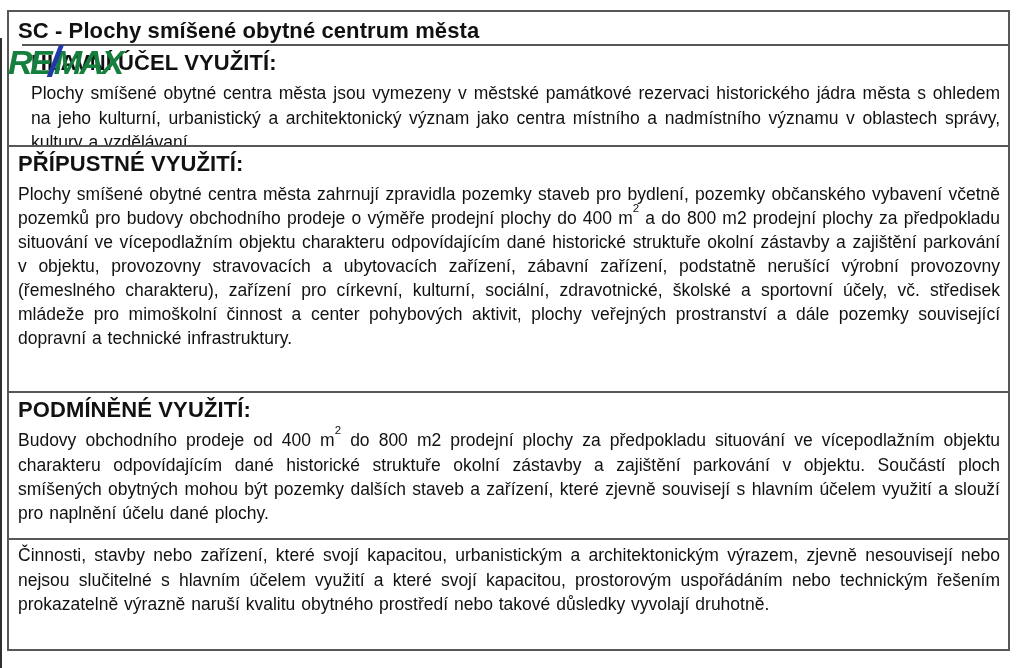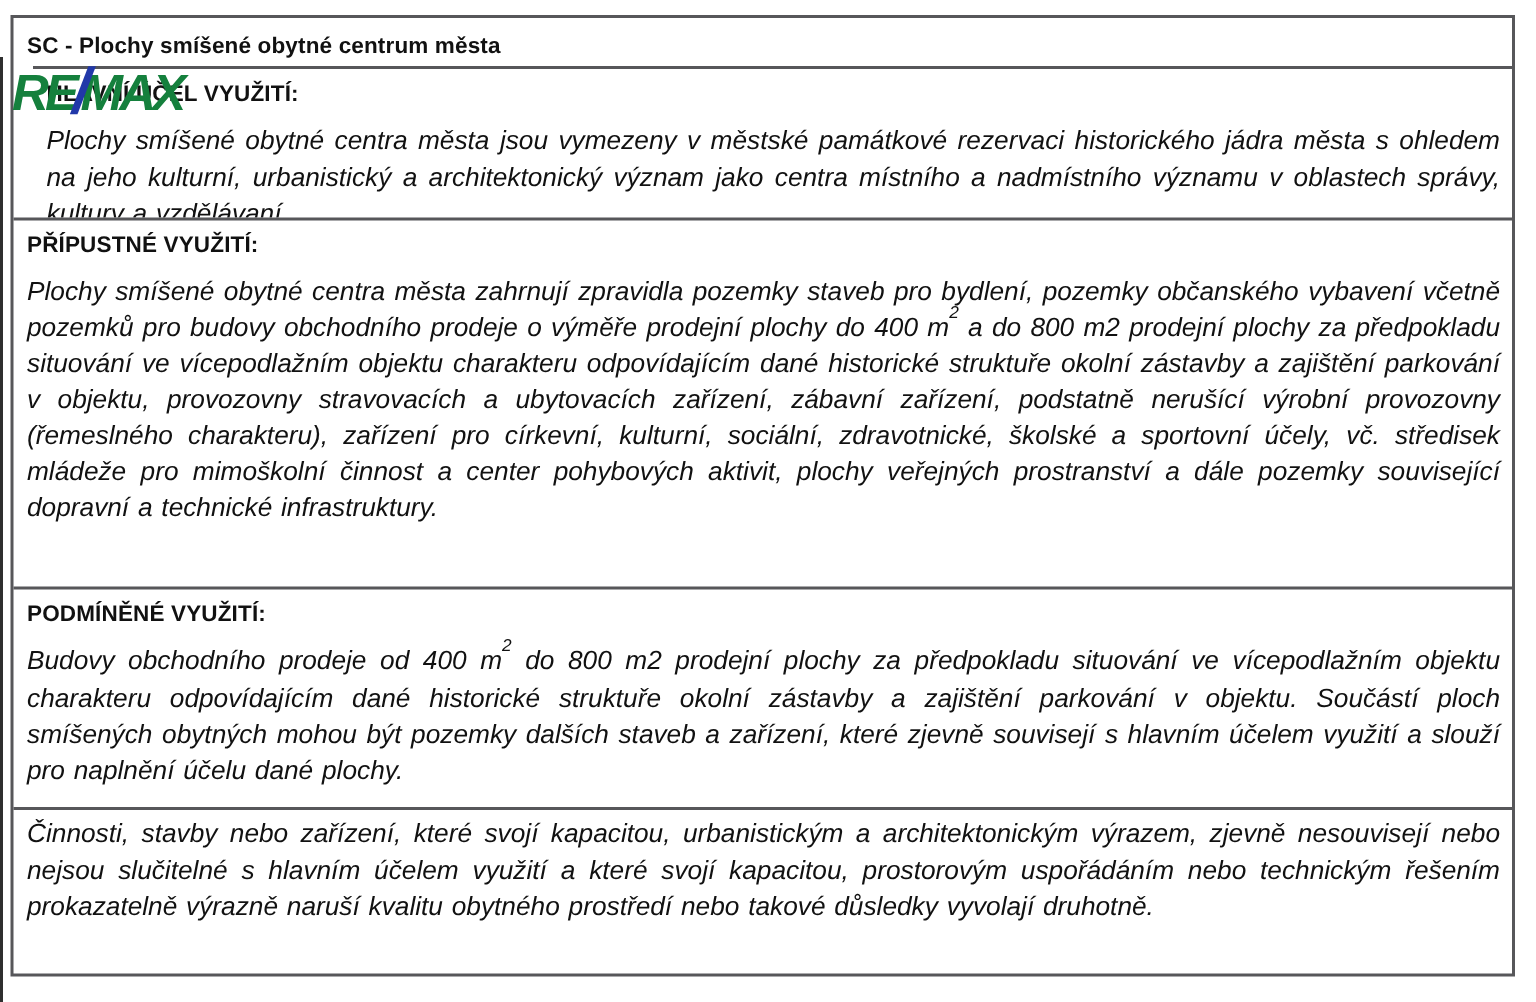--- a/index.html
+++ b/index.html
@@ -38,35 +38,34 @@
   }
   .sec{
     border-top:2px solid #57575a;
   }
   .row-s0{height:115px;margin-left:13px;}
   .row-s1{height:281px;}
   .row-s2{height:168px;}
   .row-s3{height:126px;}
   .title, .heading{
     font-weight:bold;
-    font-size:15px;
+    font-size:22px;
     line-height:24px;
     letter-spacing:0.1px;
     white-space:nowrap;
   }
   .heading{
     margin:2px 0 6px 0;
   }
   .para{
     margin:0;
     font-size:17.5px;
     line-height:24.4px;
     text-align:justify;
     word-spacing:1px;
-    font-style:italic;
   }
   .row-s1 .para{line-height:24px;}
   .para sup{
     font-size:11.5px;
     line-height:0;
     position:relative;
     top:-0.45em;
   }
   .watermark{
     position:absolute;

